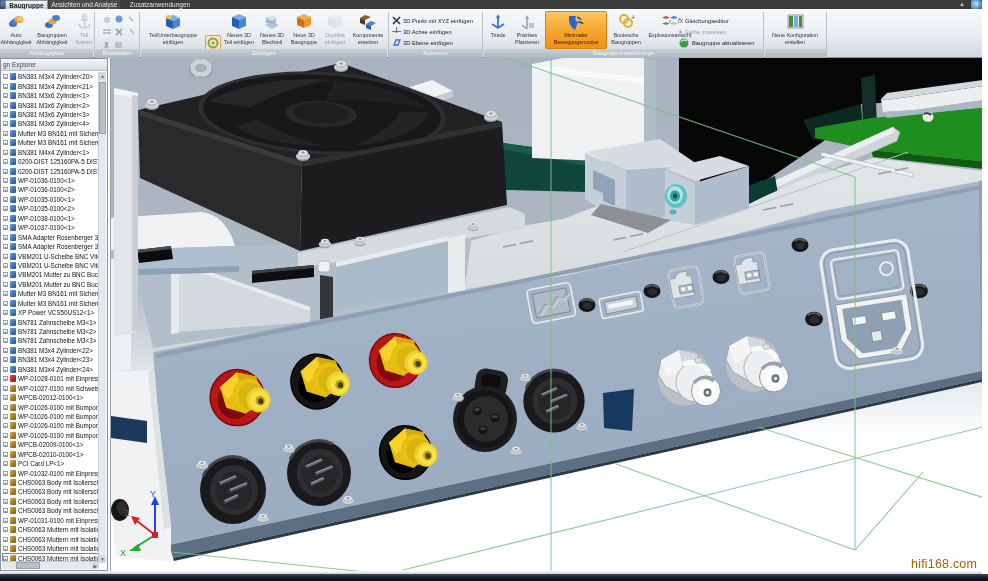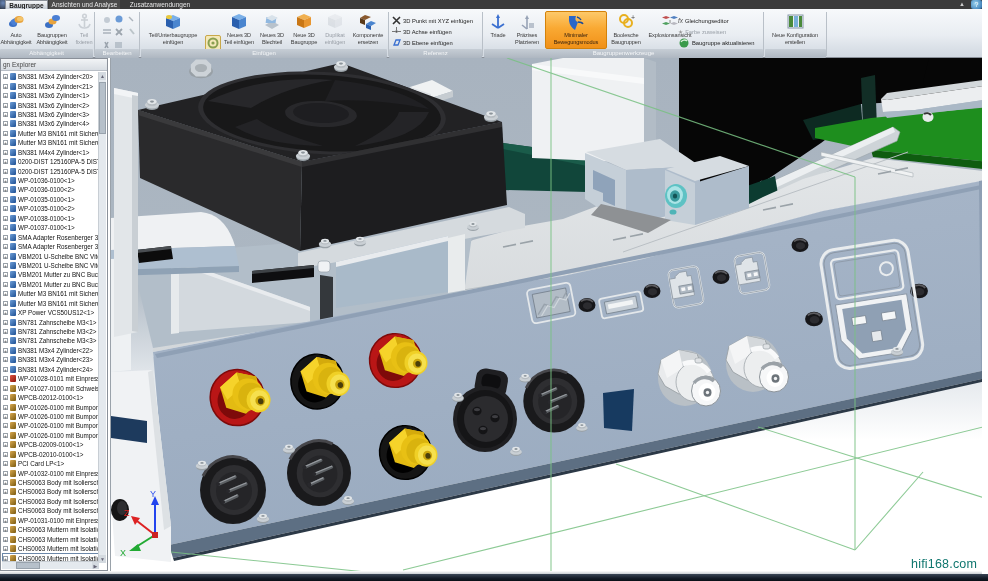--- a/index.html
+++ b/index.html
@@ -30,21 +30,21 @@
 .pl{display:inline-block;width:5px;height:5px;border:1px solid #98a0a8;font-size:5px;line-height:4px;text-align:center;color:#555;margin:0 2px 0 1px;flex:none;background:#fff;}
 .ic{display:inline-block;width:6px;height:7px;border-radius:1px;margin-right:2px;flex:none;}
 .tx{font-size:6.3px;color:#111;}
 #vscroll{position:absolute;right:1px;top:13px;width:8px;height:491px;background:#e4e9ee;border-left:1px solid #c8ced4;}
 #vthumb{position:absolute;left:0px;top:10px;width:7px;height:52px;background:#b6c0ca;border:1px solid #98a2ac;}
 .sbtn{position:absolute;left:0;width:7px;height:8px;background:#d4dae0;color:#667;font-size:5px;text-align:center;line-height:8px;}
 #hscroll{position:absolute;left:1px;bottom:1px;width:97px;height:8px;background:#e4e9ee;border-top:1px solid #c8ced4;}
 #hthumb{position:absolute;left:14px;top:0px;width:24px;height:7px;background:#b6c0ca;border:1px solid #98a2ac;}
 #viewport{position:absolute;left:110px;top:58px;width:872px;height:516px;border-left:1px solid #9aa2aa;}
 #rightmargin{position:absolute;left:982px;top:0;width:6px;height:574px;background:#ffffff;}
-#watermark{position:absolute;left:911px;top:557px;font-size:12.5px;color:#0f766e;letter-spacing:0.2px;}
+#watermark{position:absolute;left:911px;top:557px;font-size:12.5px;color:#a16207;letter-spacing:0.2px;}
 #botbar{position:absolute;left:0;top:574px;width:988px;height:7px;background:linear-gradient(#3a4656,#141c28 60%,#0a0f16);}
 #botline{position:absolute;left:0;top:571px;width:988px;height:3px;background:linear-gradient(#fdfdfd,#c8cdd2);}
 </style></head><body>
 <div id="page">
 <div id="tabbar">
       <div id="appico"></div>
       <div class="tab" id="tab1">Baugruppe</div>
       <div class="tab" id="tab2">Ansichten und Analyse</div>
       <div class="tab" id="tab3">Zusatzanwendungen</div>
       <div id="collapse">▲</div>

